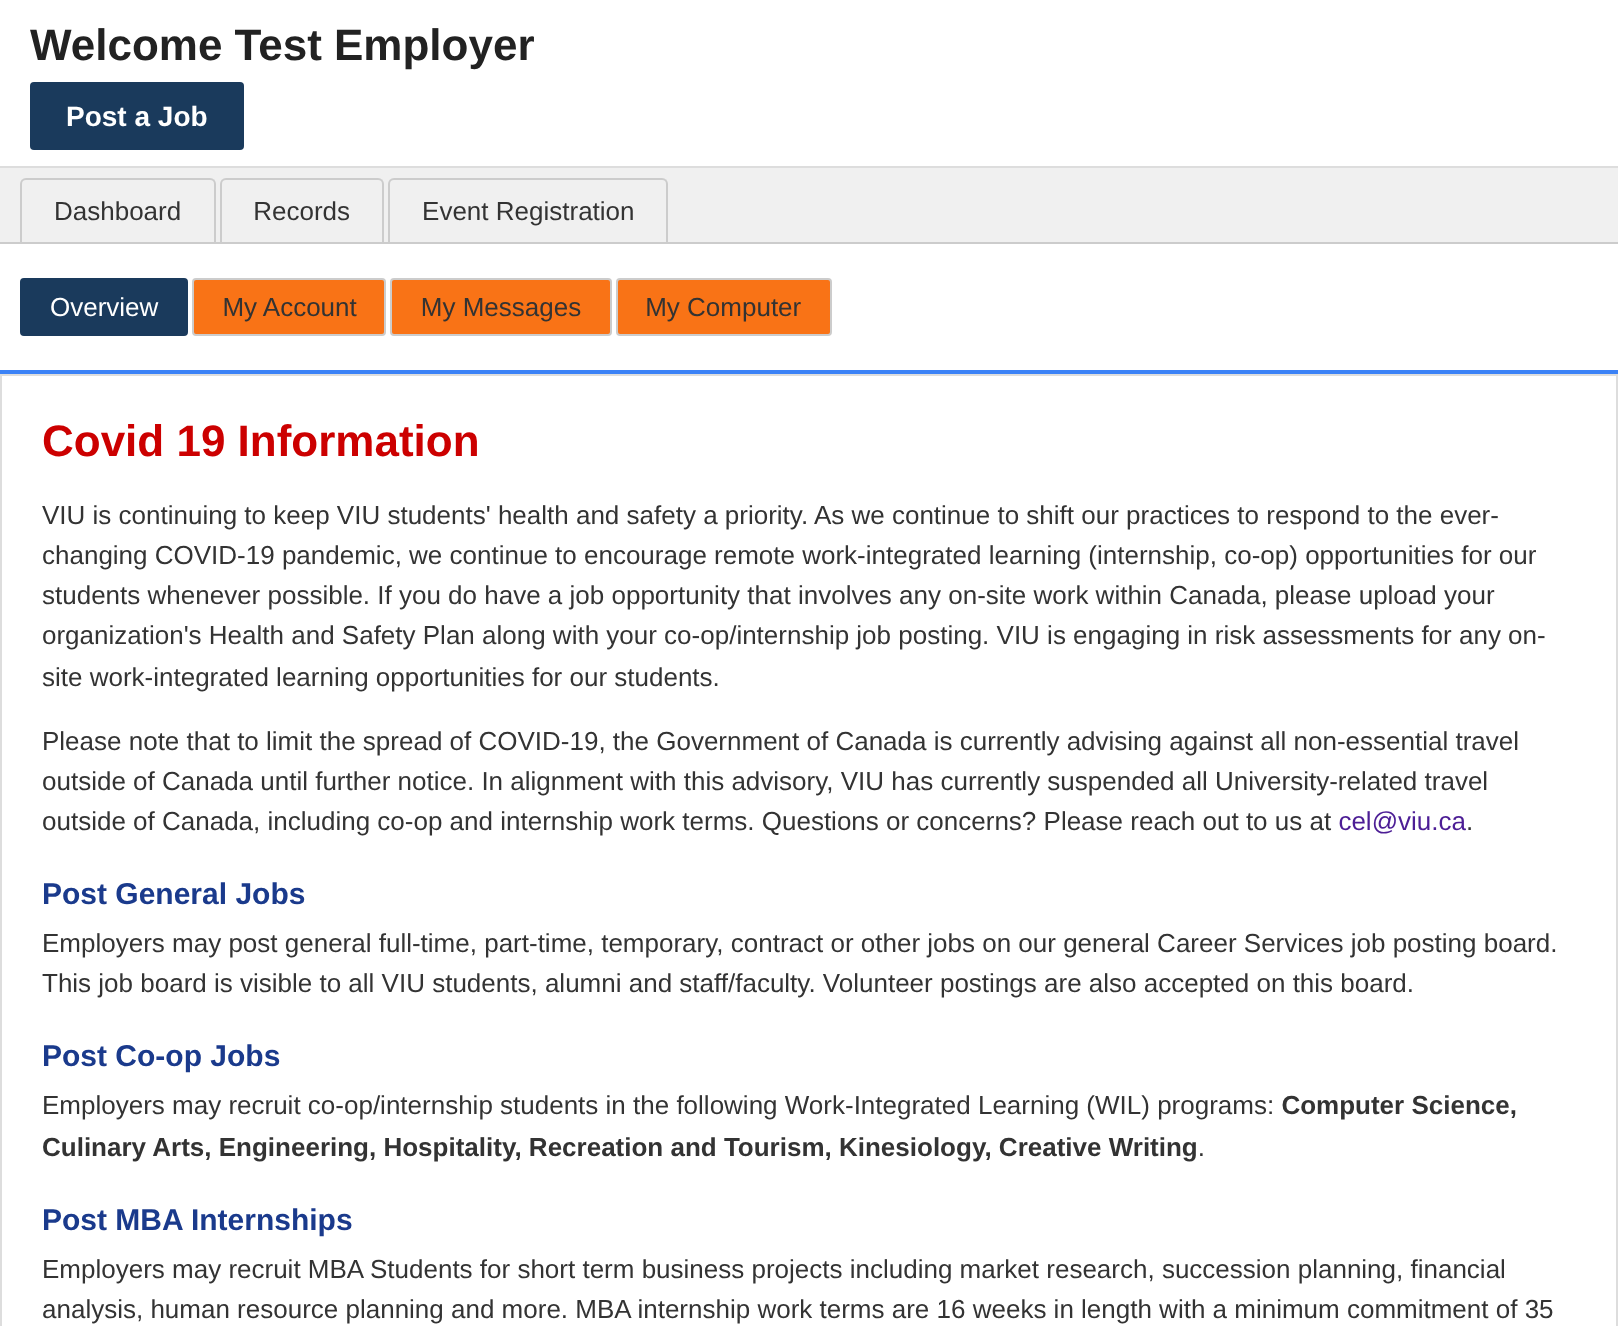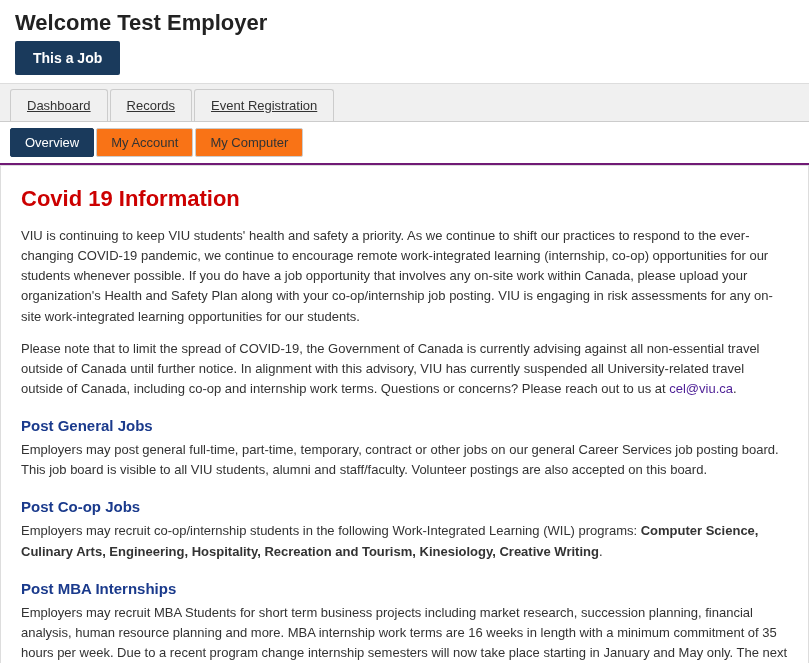--- a/index.html
+++ b/index.html
@@ -62,27 +62,26 @@
     }
 
     .tab.active {
       background: #f5d400;
       font-weight: bold;
       color: #000;
     }
 
     .tab.inactive {
       background: #f0f0f0;
-      text-decoration: underline;
     }
 
     .sub-nav {
       background: #fff;
-      border-bottom: 2px solid #701a75;
-      padding: 6px 10px;
+      border-bottom: 2px solid #3b82f6;
+      padding: 17px 10px;
       display: flex;
       gap: 2px;
       align-items: center;
     }
 
     .sub-nav-btn {
       padding: 6px 14px;
       font-size: 13px;
       cursor: pointer;
       border: 1px solid #ccc;
@@ -140,32 +139,33 @@
 
     .section-para strong {
       font-weight: bold;
     }
   </style>
 </head>
 <body>
 
 <div class="header">
   <div class="header-title">Welcome Test Employer</div>
-  <button class="post-job-btn">This a Job</button>
+  <button class="post-job-btn">Post a Job</button>
 </div>
 
 <div class="tabs-row">
   <div class="tab inactive">Dashboard</div>
   <div class="tab inactive">Records</div>
   <div class="tab inactive">Event Registration</div>
 </div>
 
 <div class="sub-nav">
   <button class="sub-nav-btn active">Overview</button>
   <button class="sub-nav-btn">My Account</button>
+  <button class="sub-nav-btn">My Messages</button>
   <button class="sub-nav-btn">My Computer</button>
 </div>
 
 <div class="main-content">
   <div class="covid-title">Covid 19 Information</div>
 
   <p class="content-para">VIU is continuing to keep VIU students' health and safety a priority. As we continue to shift our practices to respond to the ever-changing COVID-19 pandemic, we continue to encourage remote work-integrated learning (internship, co-op) opportunities for our students whenever possible.  If you do have a job opportunity that involves any on-site work within Canada, please upload your organization's Health and Safety Plan along with your co-op/internship job posting.  VIU is engaging in risk assessments for any on-site work-integrated learning opportunities for our students.</p>
 
   <p class="content-para">
     Please note that to limit the spread of COVID-19, the Government of Canada is currently advising against all non-essential travel outside of Canada until further notice.  In alignment with this advisory, VIU has currently suspended all University-related travel outside of Canada, including co-op and internship work terms. Questions or concerns? Please reach out to us at <a href="#">cel@viu.ca</a>.

